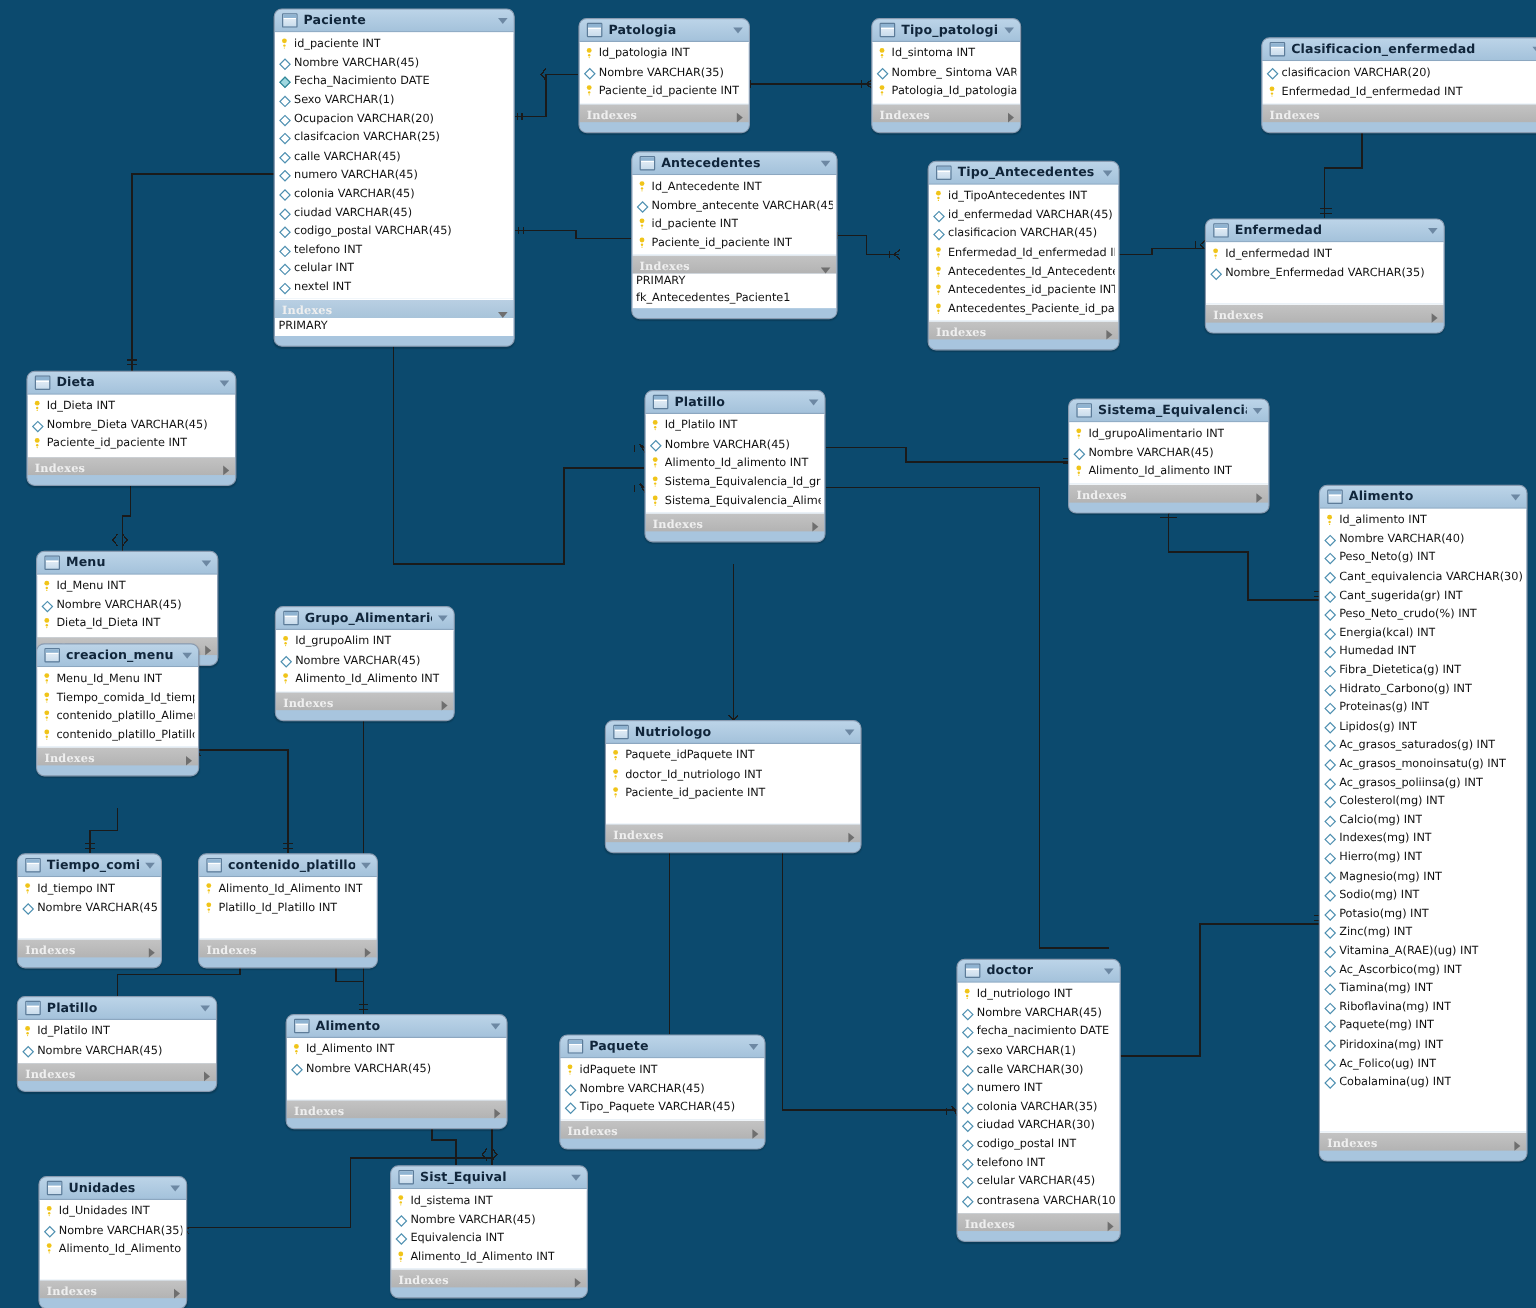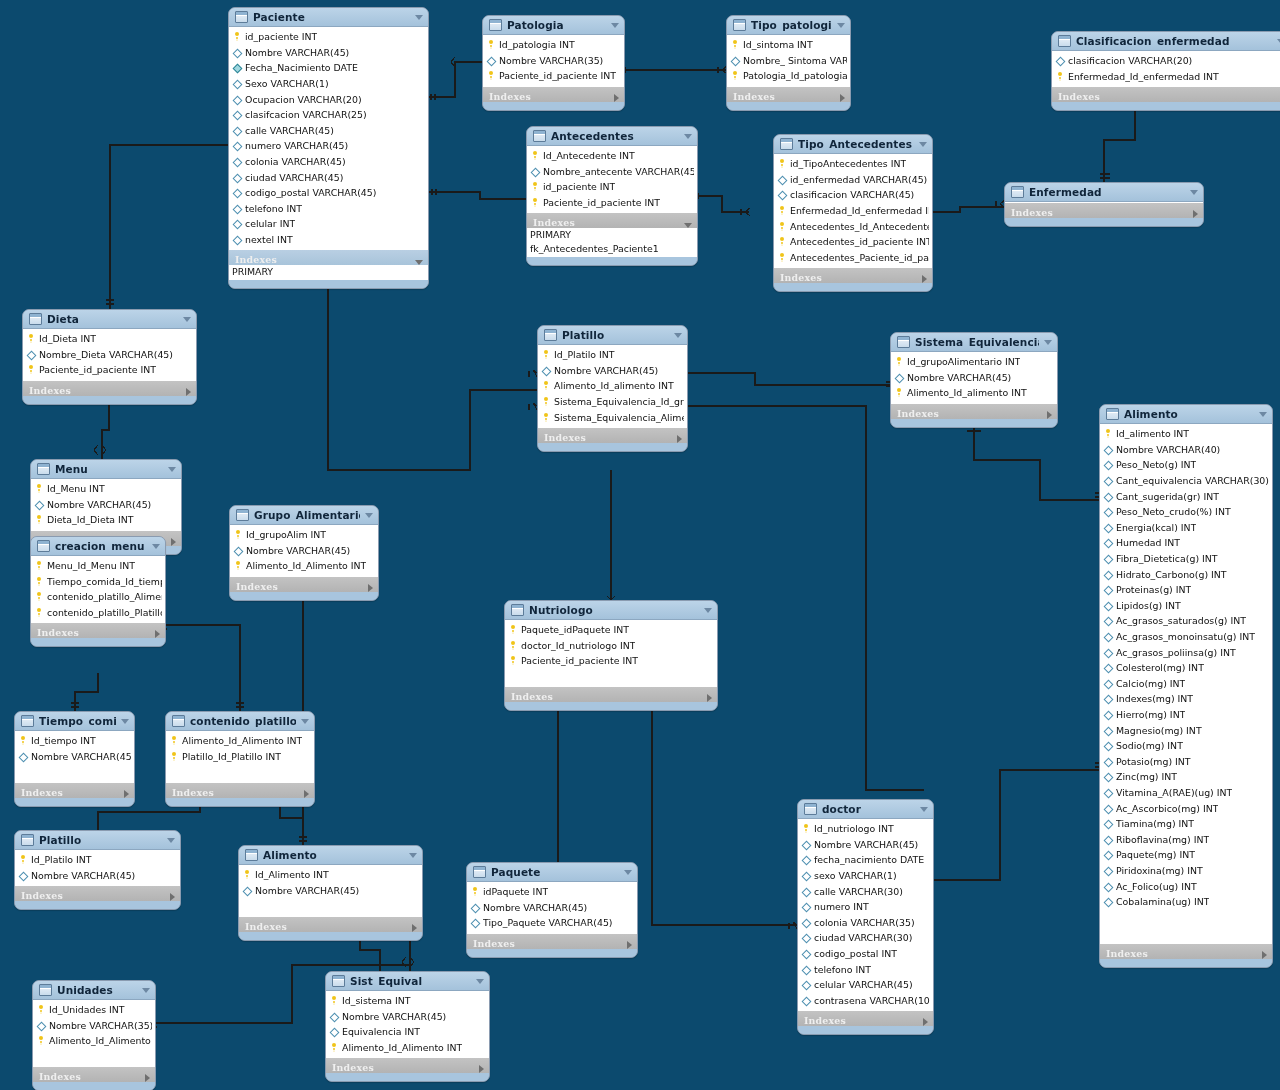--- a/index.html
+++ b/index.html
@@ -497,20 +497,31 @@
           <span class="iarrow"></span>
         </div>
         <div class="tbl-ft"></div>
       </div>
       <div class="tbl" style="left: 1004px; top: 182px; width: 200px;">
         <div class="tbl-hd">
           <span class="ticon"></span>
           <span class="tname">Enfermedad</span>
           <span class="caret"></span>
         </div>
+        <div class="cols">
+          <div class="col">
+            <span class="bullet key"></span>
+            <span class="ctext">Id_enfermedad INT</span>
+          </div>
+          <div class="col">
+            <span class="bullet dia"></span>
+            <span class="ctext">Nombre_Enfermedad VARCHAR(35)</span>
+          </div>
+          <div class="col"></div>
+        </div>
         <div class="idx">
           <span class="ilab">Indexes</span>
           <span class="iarrow"></span>
         </div>
         <div class="tbl-ft"></div>
       </div>
       <div class="tbl" style="left: 22px; top: 309px; width: 175px;">
         <div class="tbl-hd">
           <span class="ticon"></span>
           <span class="tname">Dieta</span>

